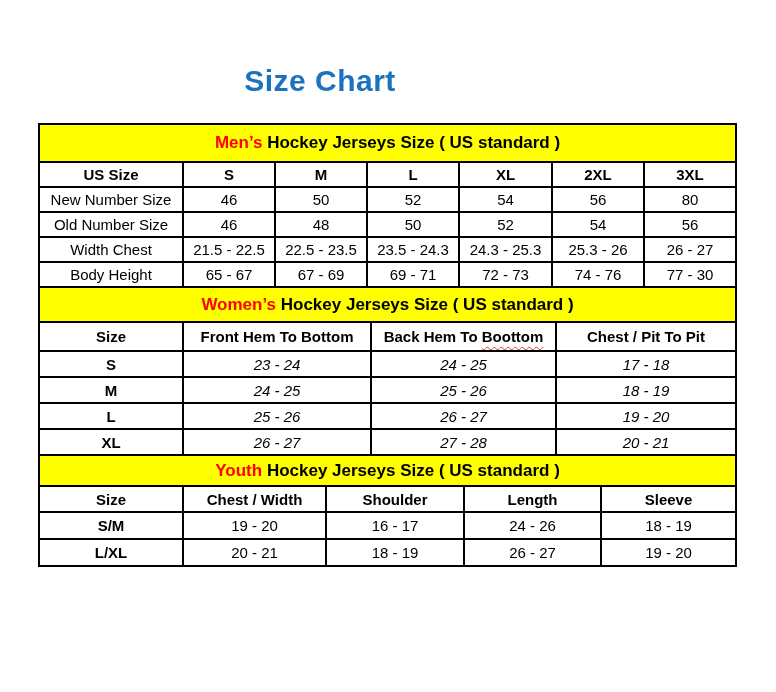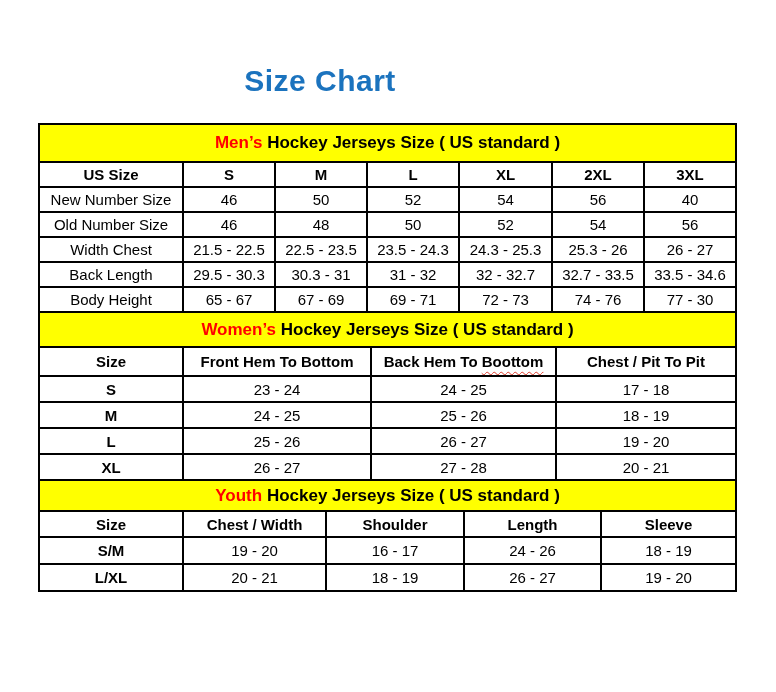--- a/index.html
+++ b/index.html
@@ -50,21 +50,21 @@
     font-weight: 700;
     font-size: 17px;
     height: 36px;
   }
   .red { color: #FF0000; }
   .tbl th { font-weight: 700; }
   .men tr.head th { height: 23px; margin-top: 45px; }
   .men tr.data td { height: 23px; }
   .women tr.band td { height: 33px; }
   .women tr.head th { height: 27px; }
-  .women tr.data td { height: 24px; }
+  .women tr.data td { height: 24px; font-style: italic; }
   .women tr.data th { height: 24px; }
   .youth tr.band td { height: 29px; }
   .youth tr.head th { height: 24px; }
   .youth tr.data td { height: 25px; }
   .youth tr.data th { height: 25px; }
   .wavy {
     text-decoration-line: underline;
     text-decoration-style: wavy;
     text-decoration-color: #DD3A2A;
     text-decoration-thickness: 1px;
@@ -101,48 +101,39 @@
       <th>2XL</th>
       <th>3XL</th>
     </tr>
     <tr class="data">
       <td>New Number Size</td>
       <td>46</td>
       <td>50</td>
       <td>52</td>
       <td>54</td>
       <td>56</td>
-      <td>40</td>
+      <td>80</td>
     </tr>
     <tr class="data">
       <td>Old Number Size</td>
       <td>46</td>
       <td>48</td>
       <td>50</td>
       <td>52</td>
       <td>54</td>
       <td>56</td>
     </tr>
     <tr class="data">
       <td>Width Chest</td>
       <td>21.5 - 22.5</td>
       <td>22.5 - 23.5</td>
       <td>23.5 - 24.3</td>
       <td>24.3 - 25.3</td>
       <td>25.3 - 26</td>
       <td>26 - 27</td>
-    </tr>
-    <tr class="data">
-      <td>Back Length</td>
-      <td>29.5 - 30.3</td>
-      <td>30.3 - 31</td>
-      <td>31 - 32</td>
-      <td>32 - 32.7</td>
-      <td>32.7 - 33.5</td>
-      <td>33.5 - 34.6</td>
     </tr>
     <tr class="data">
       <td>Body Height</td>
       <td>65 - 67</td>
       <td>67 - 69</td>
       <td>69 - 71</td>
       <td>72 - 73</td>
       <td>74 - 76</td>
       <td>77 - 30</td>
     </tr>

